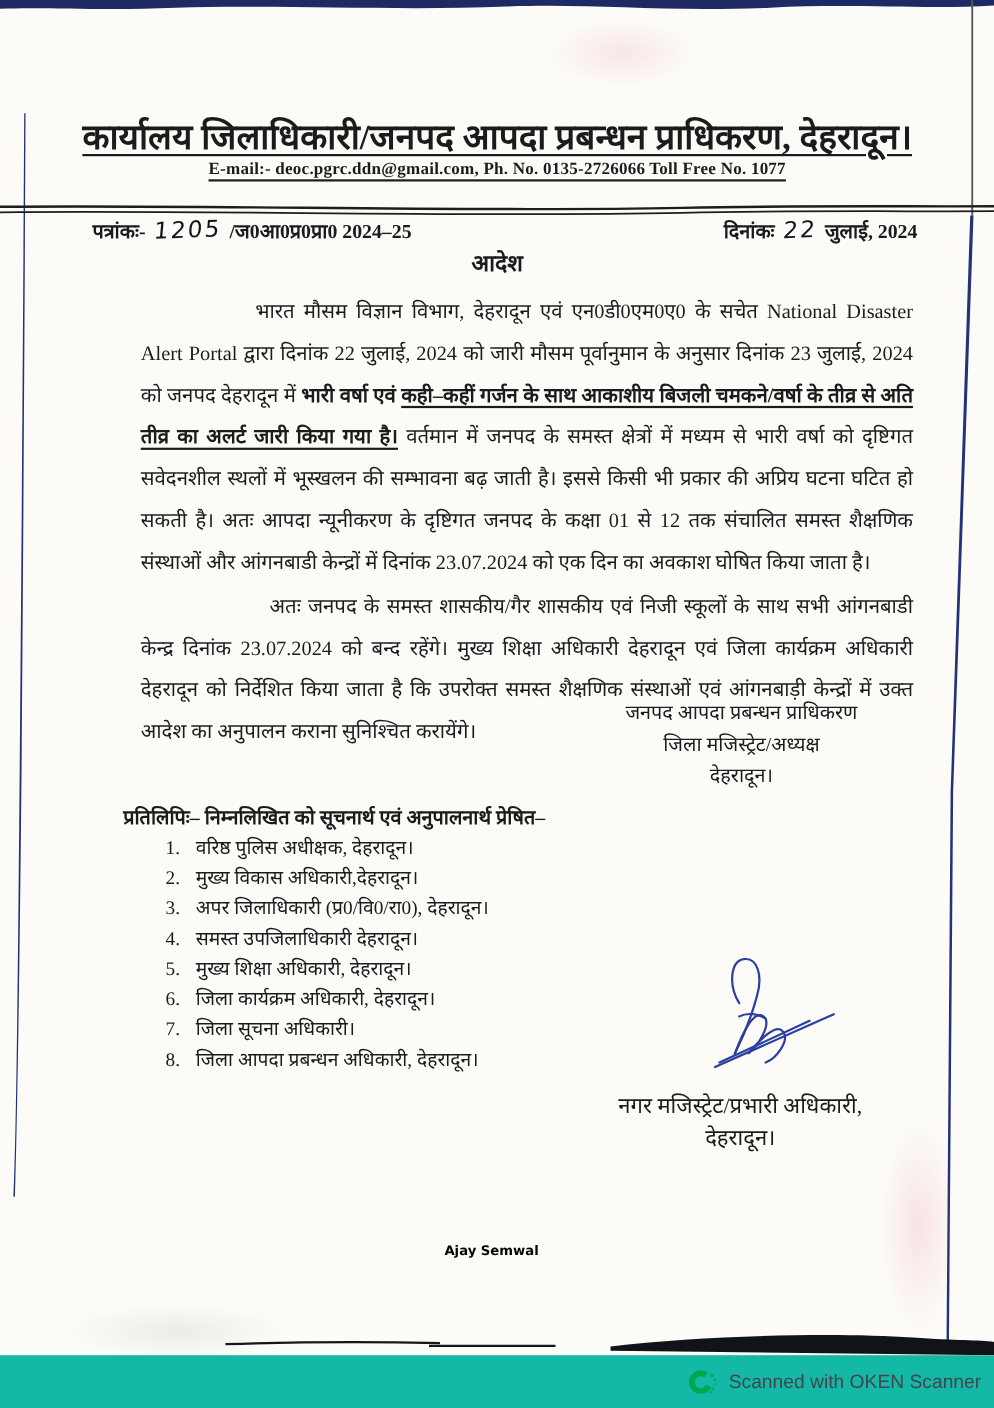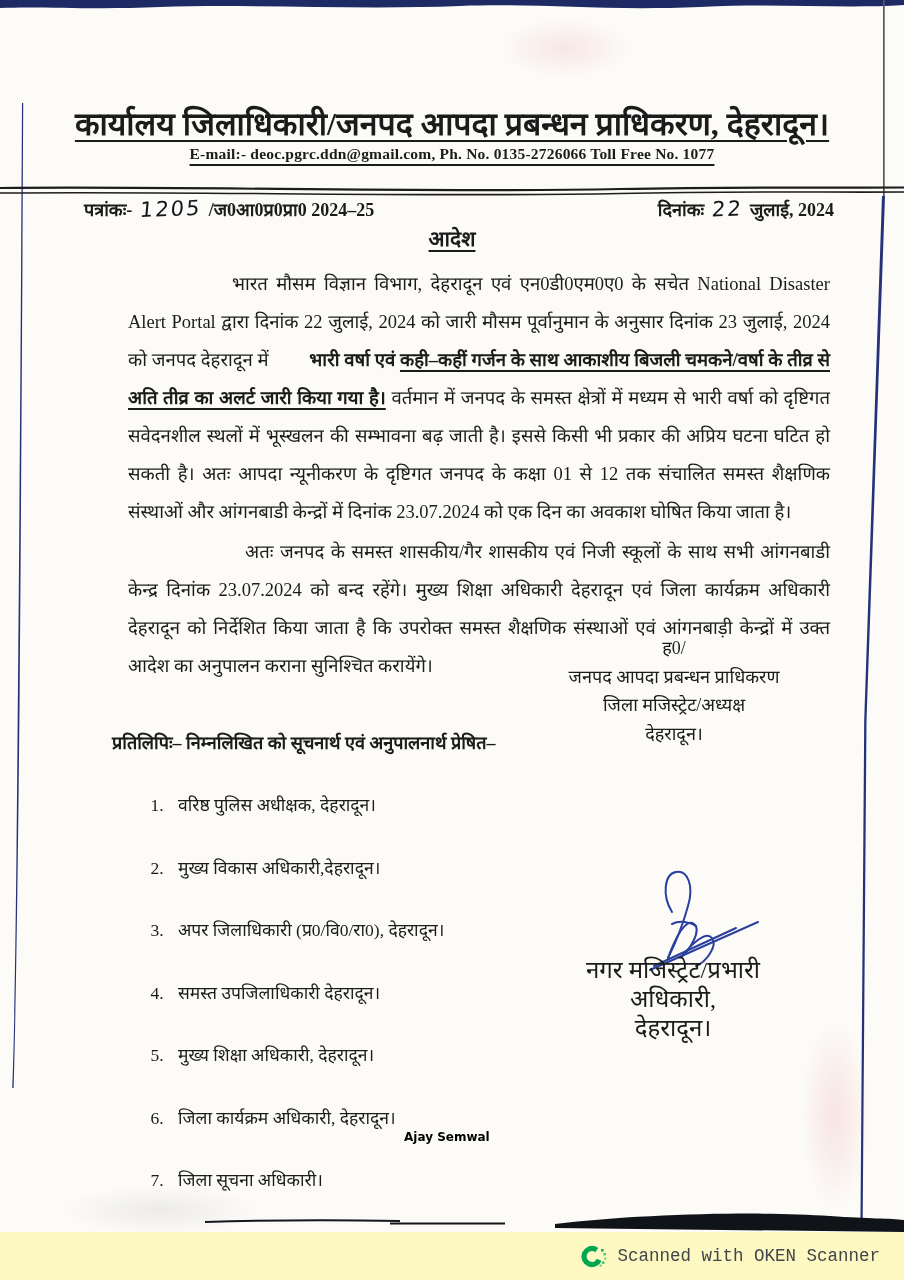--- a/index.html
+++ b/index.html
@@ -18,44 +18,44 @@
   .hdr-phone { top:165px; left:0; width:100%; text-align:center; font-size:15.5px; font-weight:700; }
 
   
   .ref-row { top:197px; left:84px; right:70px; display:flex; justify-content:space-between; font-size:18px; font-weight:700; }
   .handwritten {
     display:inline-block; font-family:"DejaVu Sans",sans-serif; font-weight:400;
     font-size:21px; transform:skewX(-7deg) rotate(-2deg); letter-spacing:2px; padding:0 3px; color:#14141c;
   }
 
   .order-heading { top:224px; left:0; width:100%; text-align:center; font-size:21px; font-weight:700; }
-  .order-heading span { text-decoration:underline; text-underline-offset:4px; text-decoration-thickness:2px; }
+  .order-heading span { text-underline-offset:4px; text-decoration-thickness:2px; }
 
   
   .para { text-align:justify; font-size:18.5px; }
   .para1 { top:246px; left:128px; width:702px; line-height:38px; text-indent:104px; }
   .para2 { top:514px; left:128px; width:702px; line-height:38px; text-indent:117px; }
-  .seg-b { font-weight:700;margin-left:36px; }
+  .seg-b { font-weight:700; }
   .seg-bu { font-weight:700; text-decoration:underline; text-underline-offset:4px; text-decoration-thickness:1.6px; }
 
   
   .sig1 { top:634px; left:552px; width:244px; text-align:center; font-size:18px; line-height:28.5px; }
-  .sig2 { top:956px; left:546px; width:254px; text-align:center; font-size:24px; line-height:29px; }
+  .sig2 { top:992px; left:546px; width:254px; text-align:center; font-size:20px; line-height:29px; }
 
   
   .copies-heading { top:730px; left:112px; font-size:18px; font-weight:700; }
   .copies-list { top:757px; left:136px; font-size:17.5px; line-height:27.5px; margin:0; padding-left:32px; }
-  .copies-list li { padding-left:10px;margin-top:35px; }
+  .copies-list li { padding-left:10px; }
 
   
   .watermark { top:1130px; left:404px; font-size:12px; font-weight:700; color:#000000; font-family:"DejaVu Sans",sans-serif; }
   .footer-strip {
-    position:absolute; left:0; bottom:0; width:904px; height:48px; background:#fef9c3;
+    position:absolute; left:0; bottom:0; width:904px; height:48px; background:#14b8a6;
     display:flex; align-items:center; justify-content:flex-end; gap:10px;
-    padding-right:24px; box-sizing:border-box; font-family:Liberation Mono, monospace;
+    padding-right:12px; box-sizing:border-box; font-family:Liberation Sans, sans-serif;
   }
   .footer-text { font-size:17.5px; color:#41464b; }
 
   
   .artifact { pointer-events:none; }
   .smudge { border-radius:50%; }
   .smudge-a { top:18px; left:500px; width:130px; height:60px;
     background:radial-gradient(ellipse at center, rgba(225,120,140,.16), rgba(225,120,140,0) 70%); }
   .smudge-b { top:1020px; left:800px; width:70px; height:190px;
     background:radial-gradient(ellipse at center, rgba(225,120,140,.18), rgba(225,120,140,0) 70%); }
@@ -107,21 +107,20 @@
 
     <div class="abs order-heading">
       <span>आदेश</span>
     </div>
 
     <p class="abs para para1"><span>भारत मौसम विज्ञान विभाग, देहरादून एवं एन0डी0एम0ए0 के सचेत National Disaster Alert Portal द्वारा दिनांक 22 जुलाई, 2024 को जारी मौसम पूर्वानुमान के अनुसार दिनांक 23 जुलाई, 2024 को जनपद देहरादून में </span><span class="seg-b">भारी वर्षा एवं </span><span class="seg-bu">कही–कहीं गर्जन के साथ आकाशीय बिजली चमकने/वर्षा के तीव्र से अति तीव्र का अलर्ट जारी किया गया है।</span><span> वर्तमान में जनपद के समस्त क्षेत्रों में मध्यम से भारी वर्षा को दृष्टिगत सवेदनशील स्थलों में भूस्खलन की सम्भावना बढ़ जाती है। इससे किसी भी प्रकार की अप्रिय घटना घटित हो सकती है। अतः आपदा न्यूनीकरण के दृष्टिगत जनपद के कक्षा 01 से 12 तक संचालित समस्त शैक्षणिक संस्थाओं और आंगनबाडी केन्द्रों में दिनांक 23.07.2024 को एक दिन का अवकाश घोषित किया जाता है।</span></p>
 
     <p class="abs para para2">अतः जनपद के समस्त शासकीय/गैर शासकीय एवं निजी स्कूलों के साथ सभी आंगनबाडी केन्द्र दिनांक 23.07.2024 को बन्द रहेंगे। मुख्य शिक्षा अधिकारी देहरादून एवं जिला कार्यक्रम अधिकारी देहरादून को निर्देशित किया जाता है कि उपरोक्त समस्त शैक्षणिक संस्थाओं एवं आंगनबाड़ी केन्द्रों में उक्त आदेश का अनुपालन कराना सुनिश्चित करायेंगे।</p>
 
     <div class="abs sig1">
-      <div>ह0/</div>
       <div>जनपद आपदा प्रबन्धन प्राधिकरण</div>
       <div>जिला मजिस्ट्रेट/अध्यक्ष</div>
       <div>देहरादून।</div>
     </div>
 
     <div class="abs copies-heading">प्रतिलिपिः– निम्नलिखित को सूचनार्थ एवं अनुपालनार्थ प्रेषित–</div>
     <ol class="abs copies-list">
       <li>वरिष्ठ पुलिस अधीक्षक, देहरादून।</li>
       <li>मुख्य विकास अधिकारी,देहरादून।</li>
       <li>अपर जिलाधिकारी (प्र0/वि0/रा0), देहरादून।</li>

